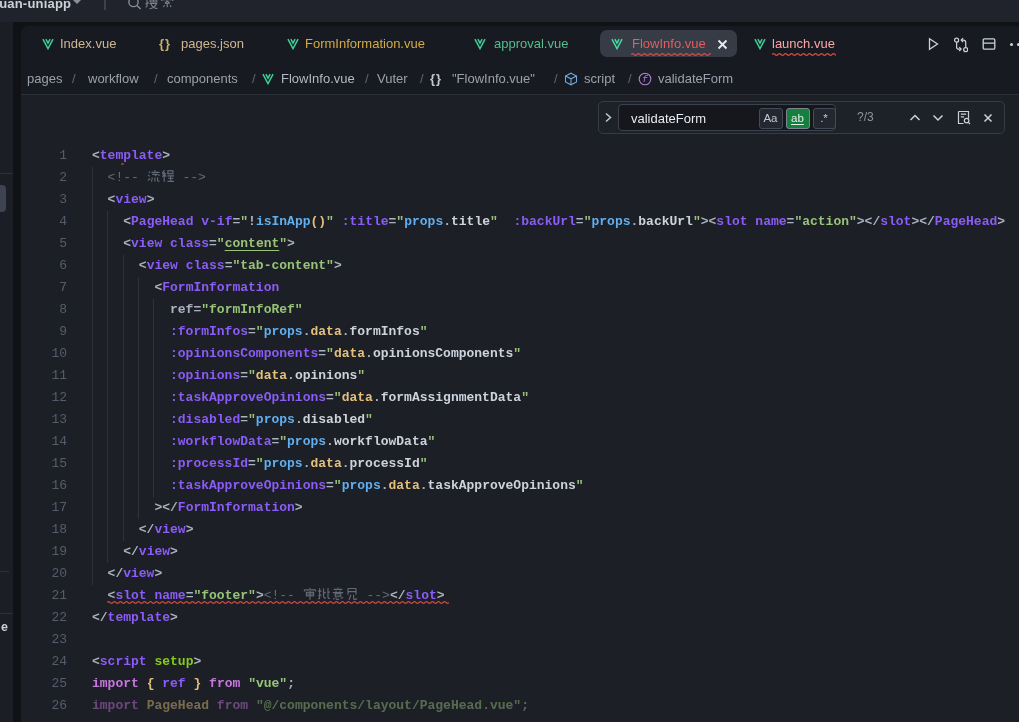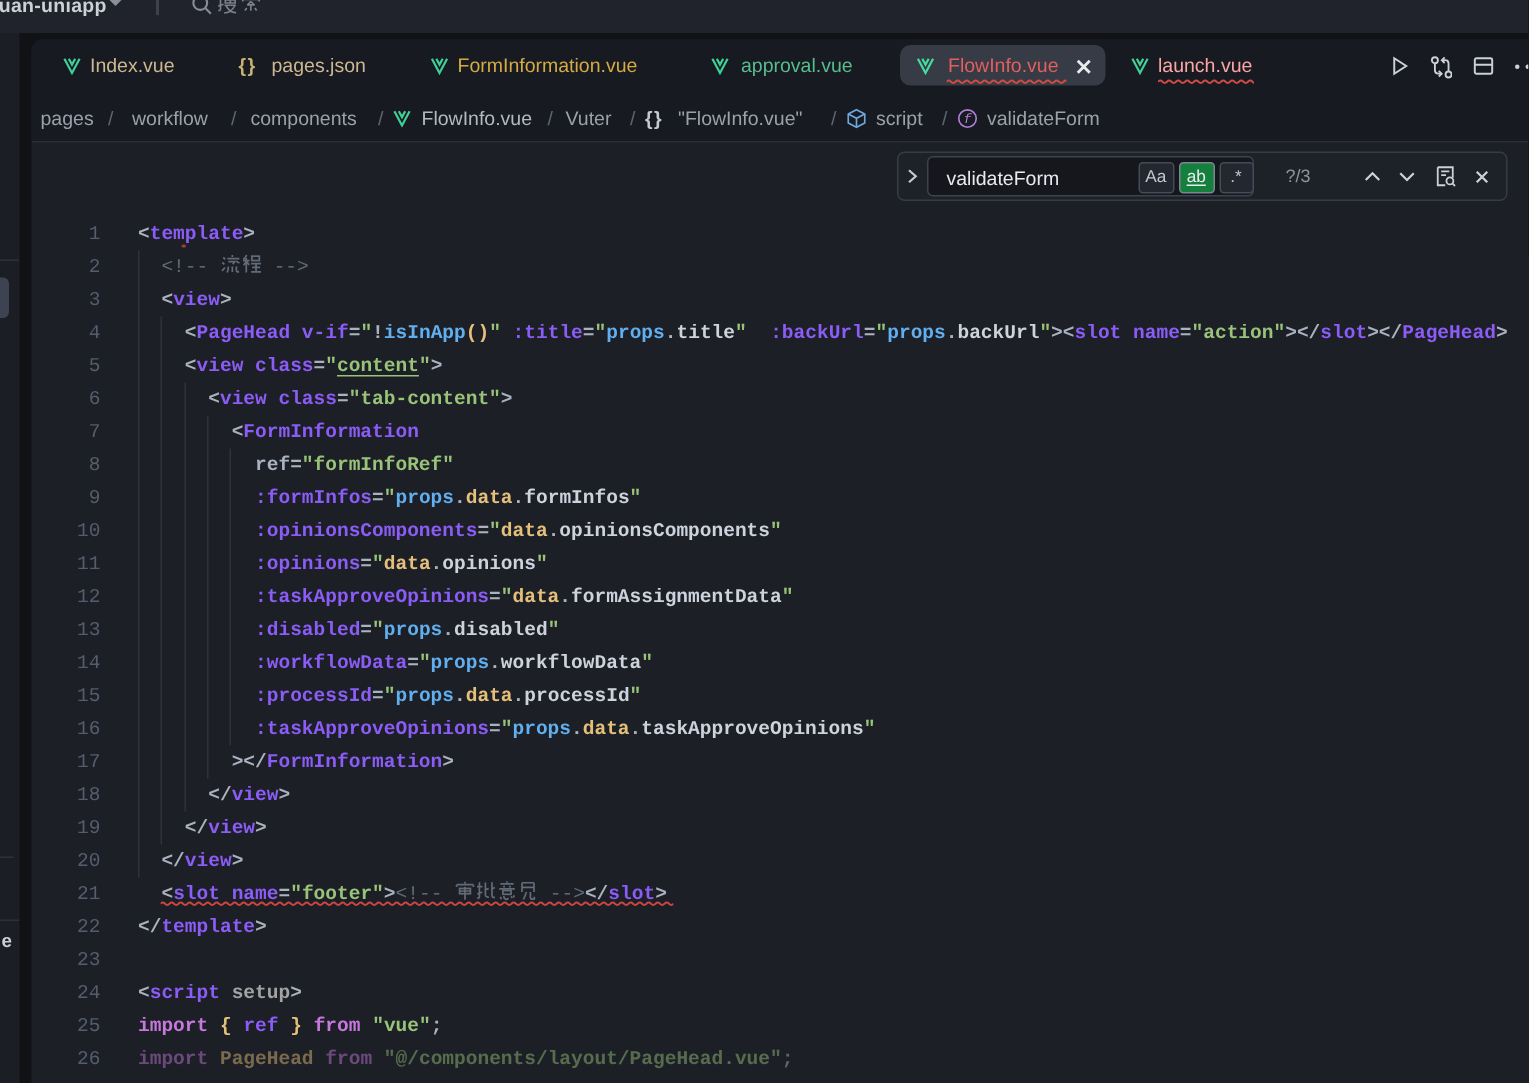--- a/index.html
+++ b/index.html
@@ -11,21 +11,21 @@
 
 .tabtxt{font-size:13px;line-height:36px;white-space:nowrap}
 
 .crumb{font-size:13px;color:#9ba1ac;white-space:nowrap}
 .csep{color:#5f6670}
 
 .cl{position:absolute;height:22px;white-space:pre;font-family:"Liberation Mono",monospace;font-size:13px;line-height:22px;font-weight:700}
 .num{position:absolute;width:46px;text-align:right;color:#555d6d;font-weight:400;left:0}
 .src{position:absolute;left:71px}
 .r{color:#8b5cf6}.w{color:#abb2bf}.g{color:#98c379}.b{color:#61afef}.p{color:#c678dd}
-.o{color:#a3a3a3}.y{color:#e5c07b}.wb{color:#cdd3dd}
+.o{color:#84cc16}.y{color:#e5c07b}.wb{color:#cdd3dd}
 .c{color:#636b78;font-weight:400}
 .gln{position:absolute;width:1px;background:#2d323b}
 .cjk{display:inline-block;vertical-align:-2px}
 
 #find{position:absolute;left:577px;top:75px;width:405px;height:31px;background:#1d2128;border:1px solid #363c46;border-radius:5px}
 .fbtn{position:absolute;width:19px;height:19px;top:6px;border-radius:3px;font-size:11.5px;color:#c2c7d0;text-align:center;line-height:19px}
 </style>
 </head>
 <body>
 <div id="titlebar">

